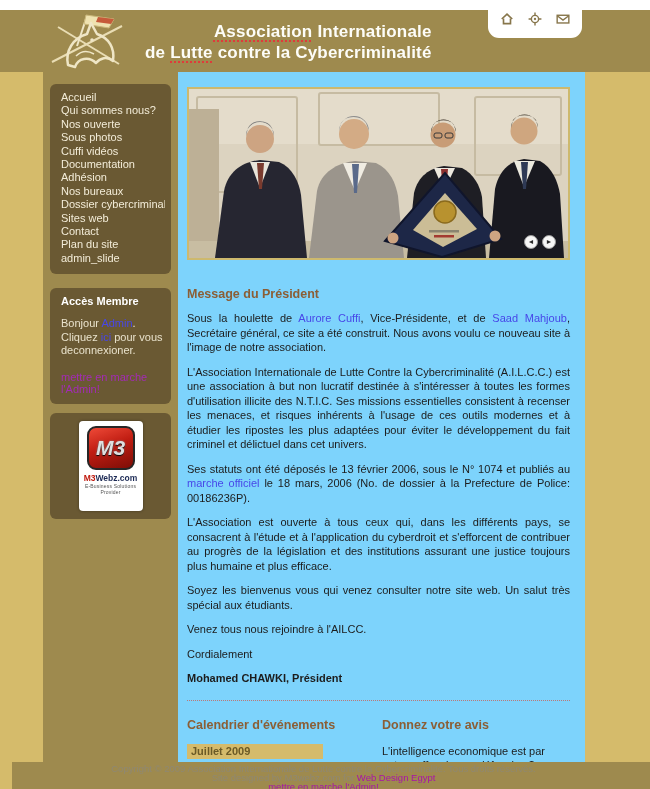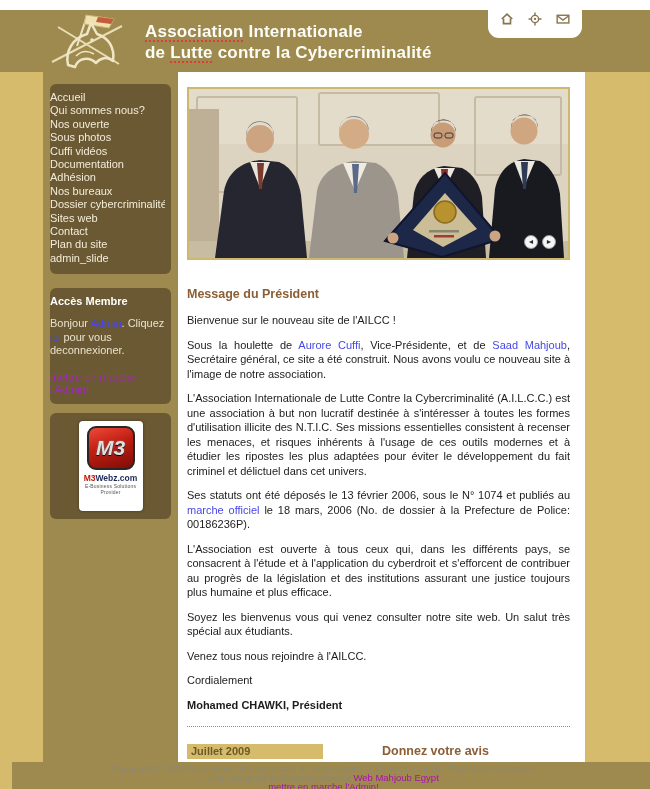--- a/index.html
+++ b/index.html
@@ -5,43 +5,43 @@
   * { margin:0; padding:0; box-sizing:border-box; }
   html,body { width:650px; height:789px; overflow:hidden; }
   body {
     font-family:"Liberation Sans", sans-serif;
     background:#d5bb6b;
     position:relative;
     color:#1c1c1c;
   }
   
   .topstrip { position:absolute; left:0; top:0; width:650px; height:10px; background:#ffffff; }
-  .header-band { position:absolute; left:0; top:10px; width:650px; height:62px; background:#9e8a4e; }
+  .header-band { position:absolute; left:0; top:10px; width:650px; height:62px; background:#9e8a4e;text-align:right; }
   .logo { position:absolute; left:46px; top:2px; width:82px; height:58px; }
   .site-title { position:absolute; left:145px; top:11px; color:#fdfdf8; font-weight:bold; font-size:17px; line-height:21px; letter-spacing:.2px; }
   .misspell { text-decoration:underline; text-decoration-style:dotted; text-decoration-color:#e03a3a; text-decoration-thickness:2px; text-underline-offset:3px; }
   .icon-tab { position:absolute; left:488px; top:0; width:94px; height:38px; background:#ffffff; border-radius:0 0 11px 11px; display:flex; align-items:center; justify-content:center; gap:14px; }
   .tab-icon { width:14px; height:14px; cursor:pointer; }
   
   .sidebar { position:absolute; left:43px; top:72px; width:135px; height:690px; background:#9e8a4e; }
-  .side-box { margin:12px 7px 0 7px; background:#6a5933; border-radius:6px; padding:7px 6px 9px 0; }
+  .side-box { margin:12px 7px 0 7px; background:#6a5933; border-radius:6px; padding:7px 6px 9px 11px; }
   .menu-item { font-size:11px; line-height:13.4px; color:#f3ecd8; cursor:pointer; white-space:nowrap; overflow:hidden; }
   .member-box { margin-top:14px; }
   .member-title { font-size:11px; font-weight:bold; color:#ffffff; margin-bottom:10px; }
   .member-text { font-size:11px; line-height:13.5px; color:#e9e2cc; }
   .member-text a, .inline-link { color:#4747e8; cursor:pointer; text-decoration:none; }
   .toggle-link { display:block; margin-top:13px; font-size:11px; color:#a32bb5; cursor:pointer; }
   .m3-box { margin-top:9px; height:106px; display:flex; align-items:center; justify-content:center; padding:0; }
   .m3-card { background:#ffffff; width:64px; border-radius:4px; padding:5px 3px 16px; text-align:center; box-shadow:0 0 3px rgba(0,0,0,.4); }
   .m3-logo { width:48px; height:44px; margin:0 auto; border-radius:9px; background:linear-gradient(160deg,#ef4a38 0%,#c01d12 45%,#7d0d06 100%); border:2px solid #262626; color:#e0e0e0; font-weight:bold; font-style:italic; font-size:21px; line-height:40px; text-shadow:0 1px 1px #000, 0 0 2px #888; }
   .m3-site { font-size:8.5px; font-weight:bold; margin-top:3px; color:#1c2a55; }
   .m3-site b { color:#c0180c; }
   .m3-tagline { font-size:5px; color:#555; letter-spacing:.2px; }
   
-  .content { position:absolute; left:178px; top:72px; width:407px; height:690px; background:#ffffff; padding:15px 15px 0 9px; }
+  .content { position:absolute; left:178px; top:72px; width:407px; height:690px; background:#7dd3fc; padding:15px 15px 0 9px; }
   .photo-frame { position:relative; width:383px; height:173px; border:2px solid #cdb96e; background:#d8cfbc; }
   .photo-nav { position:absolute; right:12px; bottom:9px; display:flex; gap:4px; }
   .nav-btn { width:14px; height:14px; border-radius:50%; background:#f6f6f6; border:1px solid #9a9a9a; font-size:7px; line-height:12px; text-align:center; color:#2a2a2a; cursor:pointer; }
   .msg-heading { margin-top:27px; font-size:12.5px; font-weight:bold; color:#8b5e35; }
   .content p { width:383px; font-size:11px; line-height:14.5px; text-align:justify; margin-top:10px; }
   .content p.first { margin-top:12px; }
   .signature { font-weight:bold; }
   .dotted-sep { width:383px; border:0; border-top:1px dotted #bb7777; margin-top:14px; }
   
   .bottom-cols { display:flex; margin-top:17px; }
@@ -175,34 +175,34 @@
       <circle cx="306" cy="147" r="5.5" fill="#cda482"></circle>
     </svg>
     <div class="photo-nav">
       <div class="nav-btn">◄</div>
       <div class="nav-btn">►</div>
     </div>
   </div>
 
   <div class="msg-heading">Message du Président</div>
 
-  <p class="first">Bienvenue sur le nouveau site de l'AILCC !</p>
   <p><span>Sous la houlette de </span><a class="inline-link">Aurore Cuffi</a><span>, Vice-Présidente, et de </span><a class="inline-link">Saad Mahjoub</a><span>, Secrétaire général, ce site a été construit. Nous avons voulu ce nouveau site à l'image de notre association.</span></p>
   <p>L'Association Internationale de Lutte Contre la Cybercriminalité (A.I.L.C.C.) est une association à but non lucratif destinée à s'intéresser à toutes les formes d'utilisation illicite des N.T.I.C. Ses missions essentielles consistent à recenser les menaces, et risques inhérents à l'usage de ces outils modernes et à étudier les ripostes les plus adaptées pour éviter le développement du fait criminel et délictuel dans cet univers.</p>
   <p><span>Ses statuts ont été déposés le 13 février 2006, sous le N° 1074 et publiés au </span><a class="inline-link">marche officiel</a><span> le 18 mars, 2006 (No. de dossier à la Prefecture de Police: 00186236P).</span></p>
   <p>L'Association est ouverte à tous ceux qui, dans les différents pays, se consacrent à l'étude et à l'application du cyberdroit et s'efforcent de contribuer au progrès de la législation et des institutions assurant une justice toujours plus humaine et plus efficace.</p>
   <p>Soyez les bienvenus vous qui venez consulter notre site web. Un salut très spécial aux étudiants.</p>
   <p>Venez tous nous rejoindre à l'AILCC.</p>
   <p>Cordialement</p>
   <p class="signature">Mohamed CHAWKI, Président</p>
 
   <hr class="dotted-sep">
 
   <div class="bottom-cols">
     <div class="cal-col">
+      <div class="col-heading">Calendrier d'événements</div>
       <div class="month-bar">Juillet 2009</div>
       <table class="cal-table">
         <thead>
             <tr id="cal-head">
               <th>D</th>
               <th>L</th>
               <th>M</th>
               <th>M</th>
               <th>J</th>
               <th>V</th>
@@ -218,16 +218,16 @@
       <div class="col-heading">Donnez votre avis</div>
       <div class="poll-question">L'intelligence economique est par nature offensive ou défensive ?</div>
 
     </div>
   </div>
 </div>
 
 <div class="footer">
   <div class="footer-inner">
     <div>Copyright © 2009 Association Internationale de Lutte contre la Cybercriminalité. Tous droits réservés.</div>
-    <div><span>Site designed by M3webz.com for </span><span class="footer-link">Web Mahjoub Egypt</span></div>
+    <div><span>Site designed by M3webz.com for </span><span class="footer-link">Web Design Egypt</span></div>
     <div><span class="footer-link">mettre en marche l'Admin!</span></div>
   </div>
 </div>
 
 </body></html>

